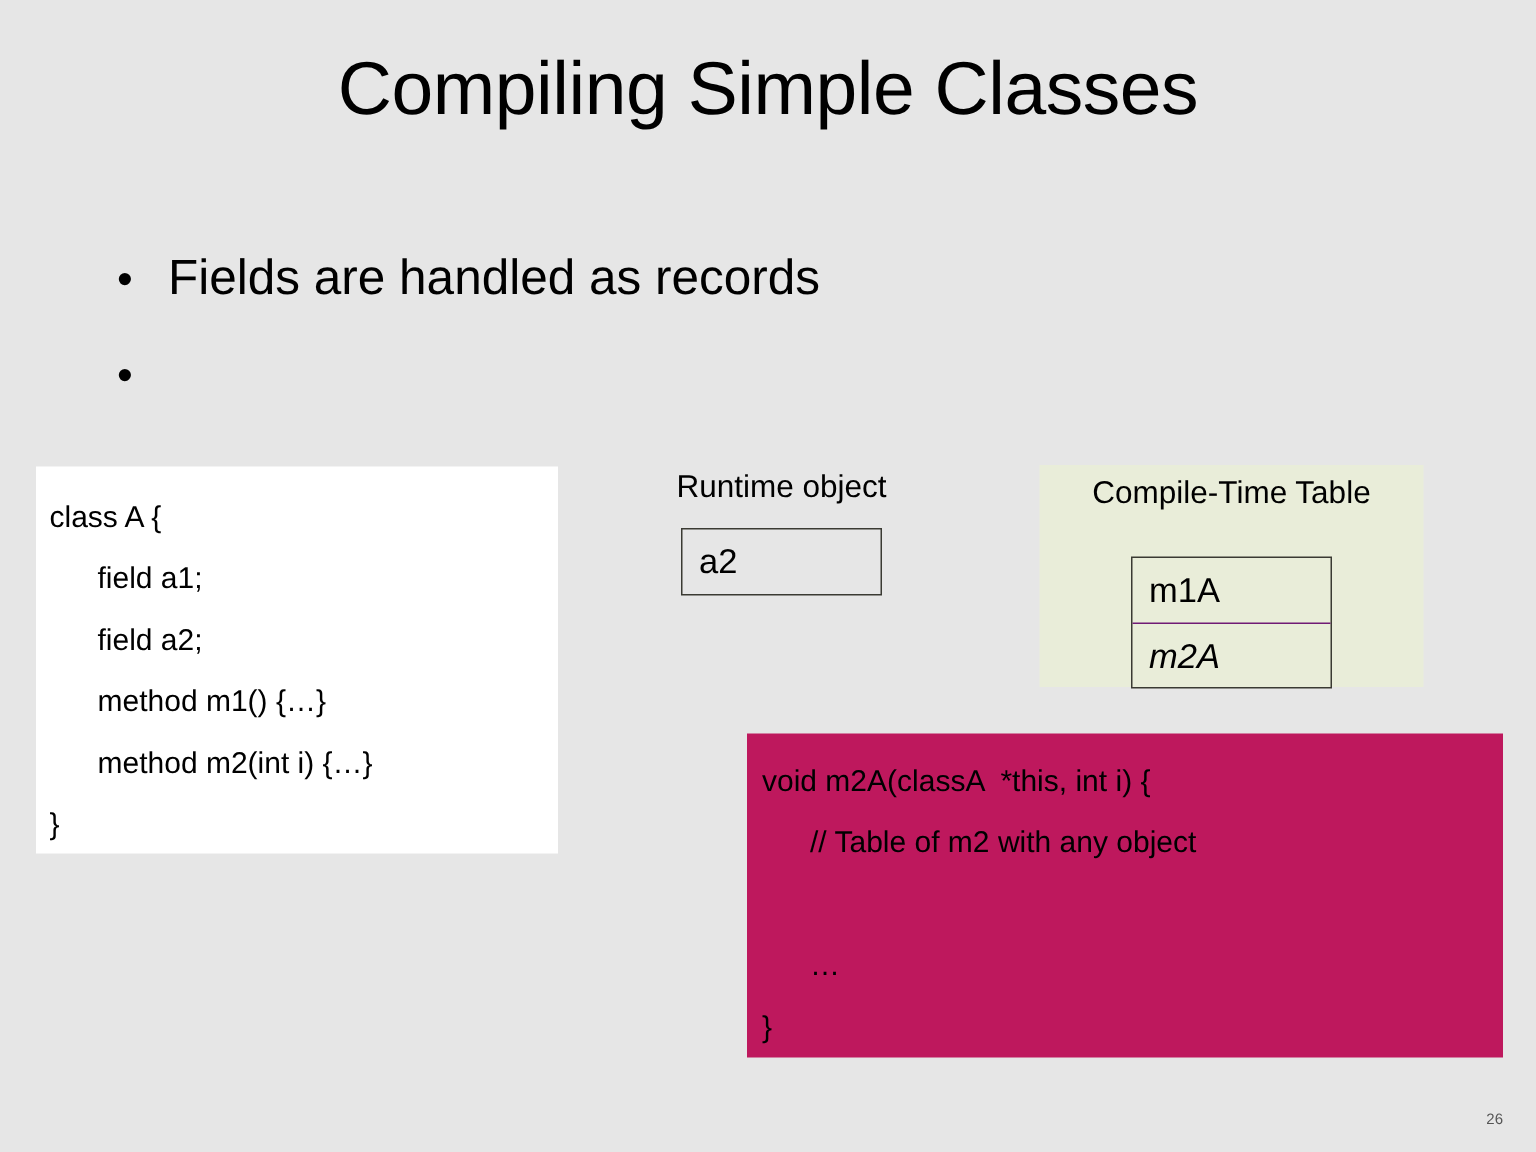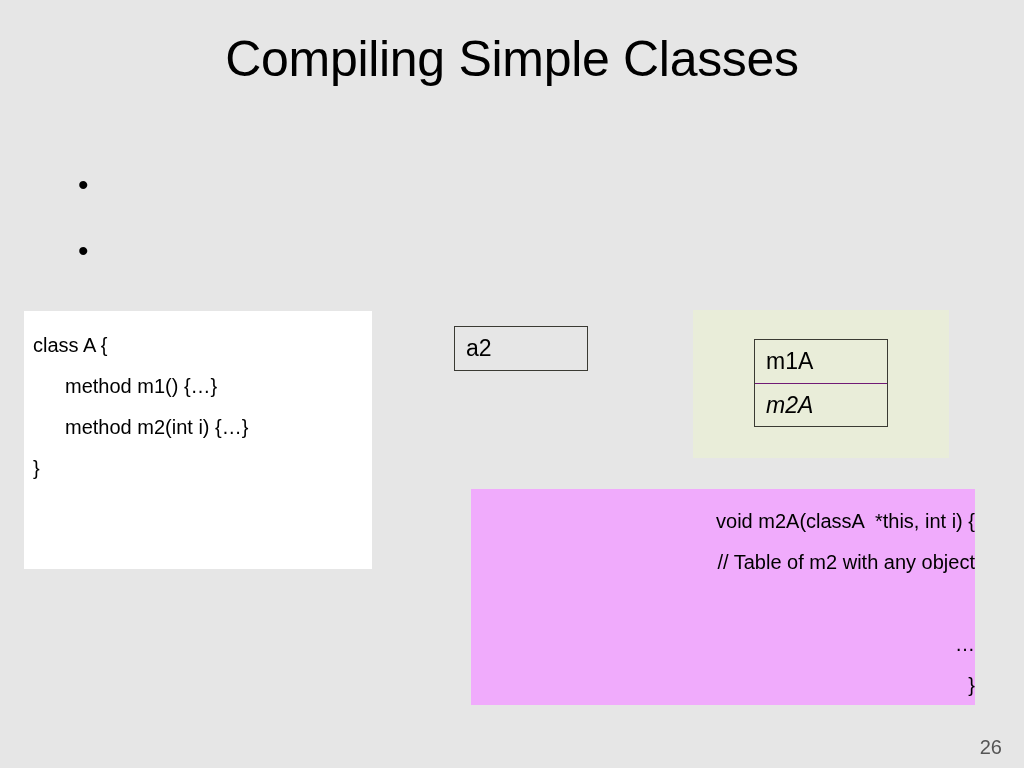--- a/index.html
+++ b/index.html
@@ -129,26 +129,25 @@
   .compile-panel .group-caption {
     padding-top: 6px;
   }
   .compile-panel .obj-table {
     margin-top: 29px;
   }
 
   
   .code-panel-green {
     position: absolute;
-    left: 471px;
+    left: 498px;
     top: 489px;
     width: 504px;
     height: 216px;
-    background: #f0abfc;
-    text-align: right;
+    background: #be185d;
   }
   .code-panel-green .code-lines {
     padding: 12px 0 0 10px;
   }
   .tofu {
     display: inline-block;
     width: 15px;
     height: 19px;
     border: 1.5px solid #111;
     position: relative;
@@ -163,57 +162,62 @@
     font-size: 13px;
     line-height: 19px;
     font-family: "Liberation Sans", sans-serif;
   }
 
   
   .page-number {
     position: absolute;
     right: 22px;
     bottom: 13px;
-    font-size: 20px;
+    font-size: 10px;
     line-height: 16px;
     color: #555555;
   }
 </style>
 </head>
 <body>
 
 <div class="slide">
 
   <div class="slide-title">Compiling Simple Classes</div>
 
   <div class="bullet-list">
     <div class="bullet-row">
       <span class="bullet-dot">•</span>
+      <span class="bullet-text">Fields are handled as records</span>
     </div>
     <div class="bullet-row">
       <span class="bullet-dot">•</span>
     </div>
   </div>
 
   <div class="code-panel-white">
     <div class="code-lines">
       <div class="code-line">class A {</div>
+      <div class="code-line indent-1">field a1;</div>
+      <div class="code-line indent-1">field a2;</div>
       <div class="code-line indent-1">method m1() {…}</div>
       <div class="code-line indent-1">method m2(int i) {…}</div>
       <div class="code-line">}</div>
     </div>
   </div>
 
   <div class="runtime-group">
+    <div class="group-caption">Runtime object</div>
     <div class="obj-table">
       <div class="cell">a2</div>
     </div>
   </div>
 
   <div class="compile-panel">
+    <div class="group-caption">Compile-Time Table</div>
     <div class="obj-table">
       <div class="cell">m1A</div>
       <div class="cell">m2A</div>
     </div>
   </div>
 
   <div class="code-panel-green">
     <div class="code-lines">
       <div class="code-line">void m2A(classA  *this, int i) {</div>
       <div class="code-line indent-1">// Table of m2 with any object</div>

